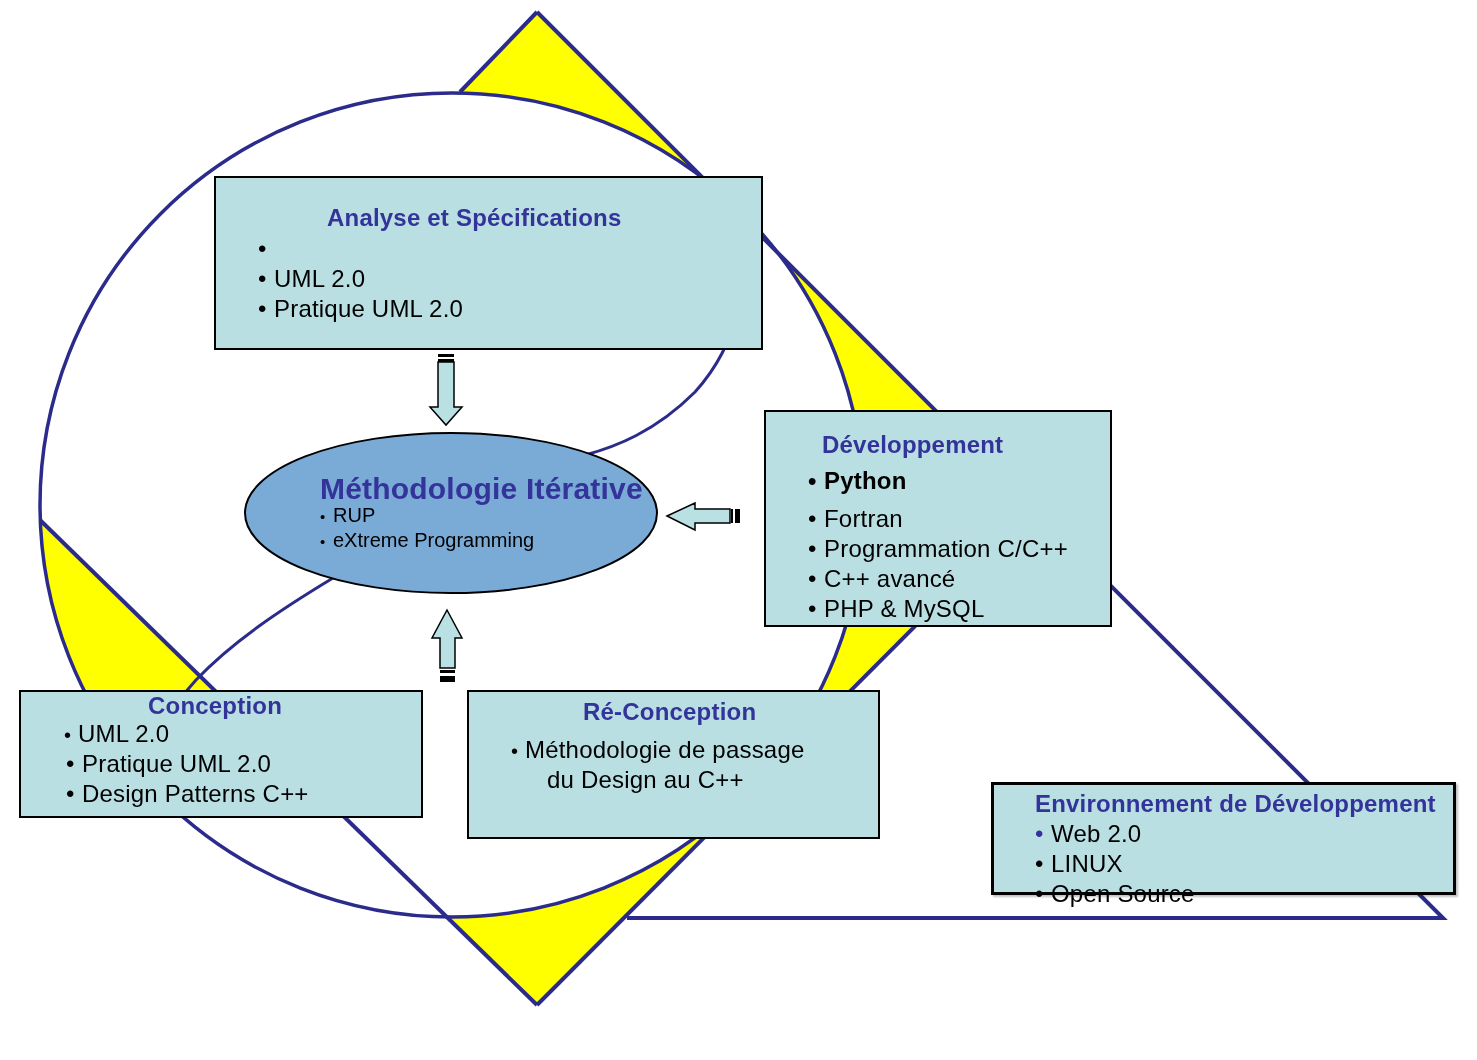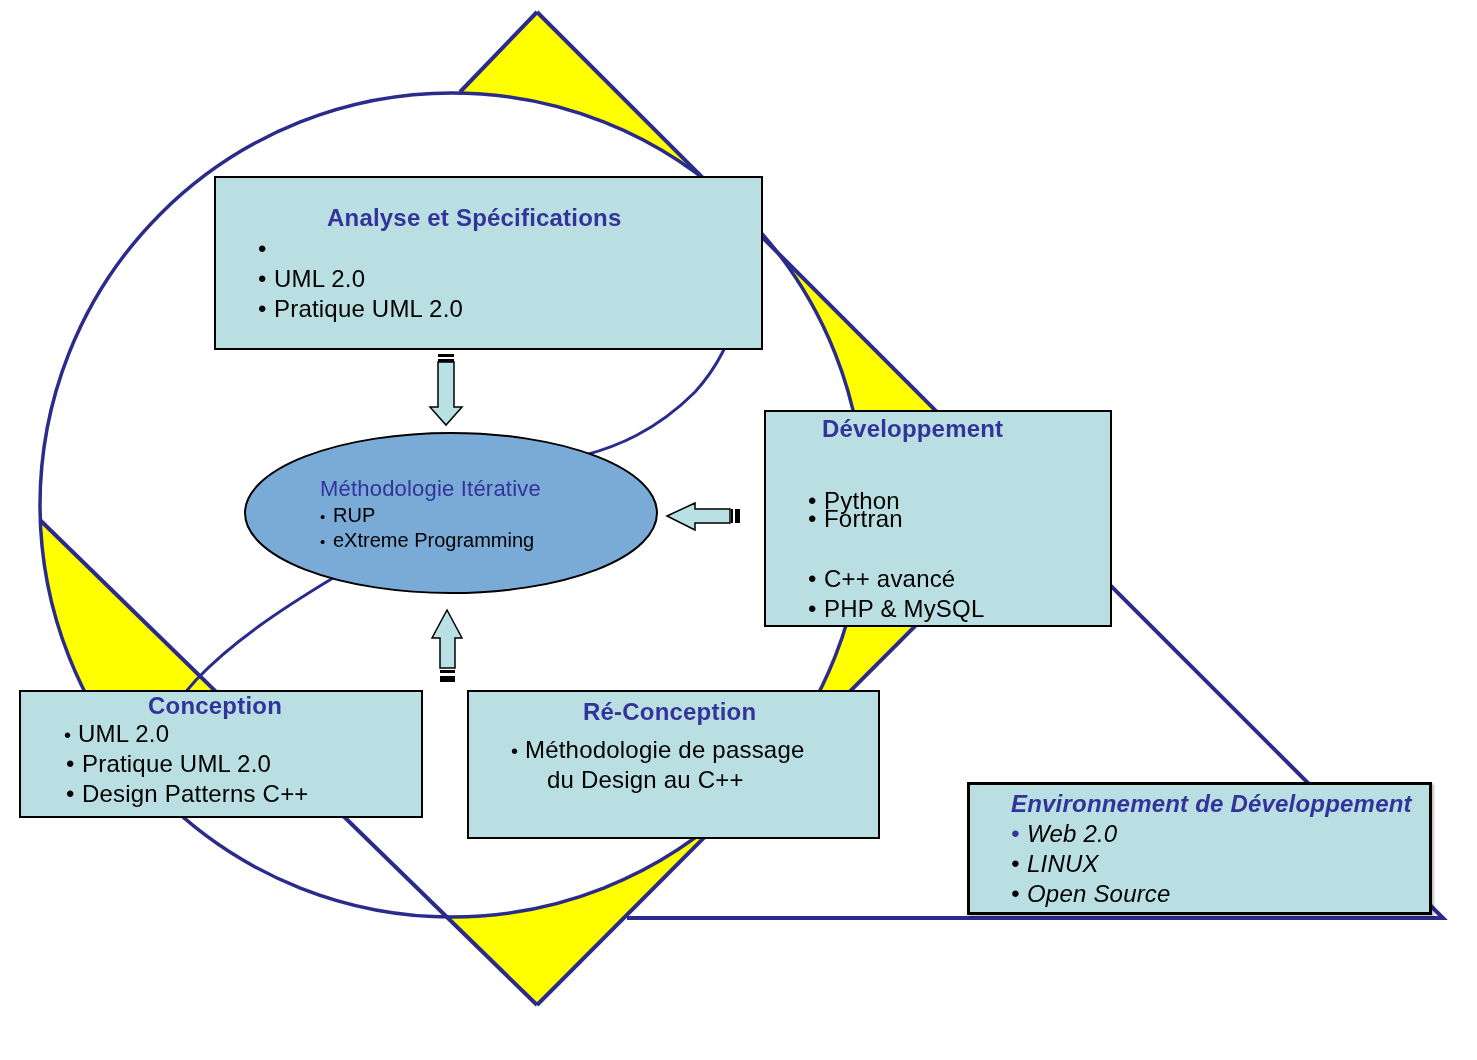--- a/index.html
+++ b/index.html
@@ -15,21 +15,21 @@
   #bg{position:absolute;left:0;top:0;width:1477px;height:1060px;}
   .box{position:absolute;background:var(--box-fill);border:2px solid #000;box-sizing:border-box;}
   .box.env{border-width:3px;box-shadow:2px 2px 2px rgba(0,0,0,0.25);}
   .line{position:absolute;white-space:nowrap;height:30px;line-height:30px;font-size:24px;color:#000;letter-spacing:0.2px;}
   .hdr{font-weight:bold;color:var(--header);}
   .bul{display:inline-block;width:16px;}
   .bul::before{content:"\2022";}
   .bul.sm{width:14px;font-size:20px;}
   .bul.blue{color:var(--header);}
   .etext{position:absolute;white-space:nowrap;}
-  .ehdr{font-size:22px;font-weight:normal;color:var(--header);height:26px;line-height:26px;letter-spacing:0.2px;}
+  .ehdr{font-size:30px;font-weight:bold;color:var(--header);height:26px;line-height:26px;letter-spacing:0.2px;}
   .eitem{font-size:20px;color:#000;height:25px;line-height:25px;}
   .eitem .bul{width:13px;font-size:15px;}
 </style>
 </head>
 <body>
 
 <svg id="bg" viewBox="0 0 1477 1060" xmlns="http://www.w3.org/2000/svg">
 
   <polygon points="537,12 1033,508 537,1005 40,520" fill="#ffff00" stroke="none"></polygon>
 
@@ -74,38 +74,39 @@
 </div>
 
 <div class="box" style="left:214px;top:176px;width:549px;height:174px;">
   <div class="line hdr" style="left:111px;top:25px;">Analyse et Spécifications</div>
   <div class="line" style="left:42px;top:56px;"><span class="bul"></span></div>
   <div class="line" style="left:42px;top:86px;"><span class="bul"></span><span>UML 2.0</span></div>
   <div class="line" style="left:42px;top:116px;"><span class="bul"></span><span>Pratique UML 2.0</span></div>
 </div>
 
 <div class="box" style="left:764px;top:410px;width:348px;height:217px;">
-  <div class="line hdr" style="left:56px;top:2px;">Développement</div>
-  <div class="line" style="left:42px;top:74px;"><span class="bul"></span><span>Python</span></div>
+  <div class="line hdr" style="left:56px;top:18px;">Développement</div>
+  <div class="line" style="left:42px;top:54px;font-weight:bold;"><span class="bul"></span><span>Python</span></div>
   <div class="line" style="left:42px;top:92px;"><span class="bul"></span><span>Fortran</span></div>
+  <div class="line" style="left:42px;top:122px;"><span class="bul"></span><span>Programmation C/C++</span></div>
   <div class="line" style="left:42px;top:152px;"><span class="bul"></span><span>C++ avancé</span></div>
   <div class="line" style="left:42px;top:182px;"><span class="bul"></span><span>PHP &amp; MySQL</span></div>
 </div>
 
 <div class="box" style="left:19px;top:690px;width:404px;height:128px;">
   <div class="line hdr" style="left:127px;top:-1px;">Conception</div>
   <div class="line" style="left:43px;top:27px;"><span class="bul sm"></span><span>UML 2.0</span></div>
   <div class="line" style="left:45px;top:57px;"><span class="bul"></span><span>Pratique UML 2.0</span></div>
   <div class="line" style="left:45px;top:87px;"><span class="bul"></span><span>Design Patterns C++</span></div>
 </div>
 
 <div class="box" style="left:467px;top:690px;width:413px;height:149px;">
   <div class="line hdr" style="left:114px;top:5px;">Ré-Conception</div>
   <div class="line" style="left:42px;top:43px;"><span class="bul sm"></span><span>Méthodologie de passage</span></div>
   <div class="line" style="left:78px;top:73px;">du Design au C++</div>
 </div>
 
-<div class="box env" style="left:967px;top:782px;width:465px;height:133px;font-style:italic;">
+<div class="box env" style="left:991px;top:782px;width:465px;height:113px;">
   <div class="line hdr" style="left:41px;top:4px;">Environnement de Développement</div>
   <div class="line" style="left:41px;top:34px;"><span class="bul blue"></span><span>Web 2.0</span></div>
   <div class="line" style="left:41px;top:64px;"><span class="bul"></span><span>LINUX</span></div>
   <div class="line" style="left:41px;top:94px;"><span class="bul"></span><span>Open Source</span></div>
 </div>
 
 </body></html>

